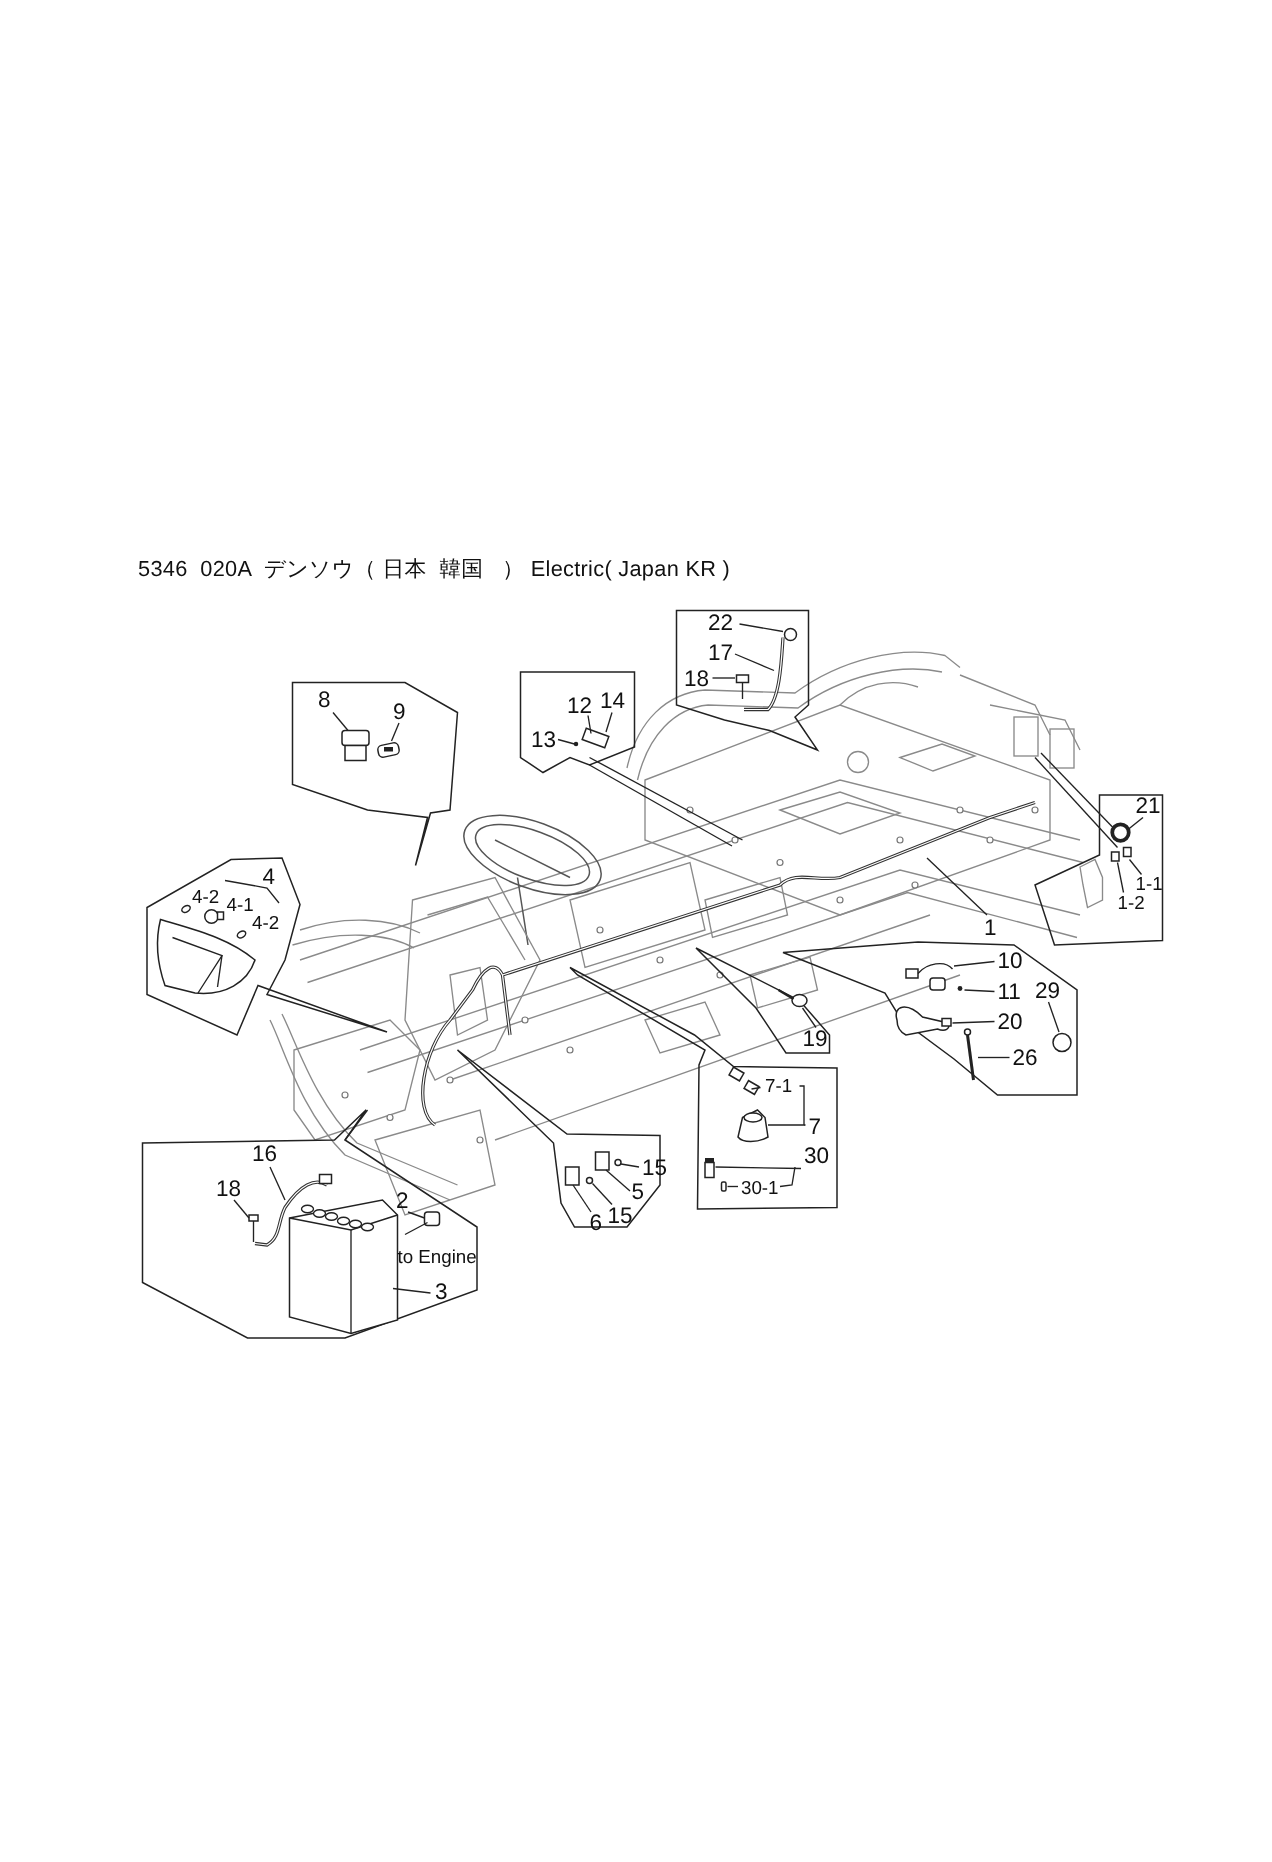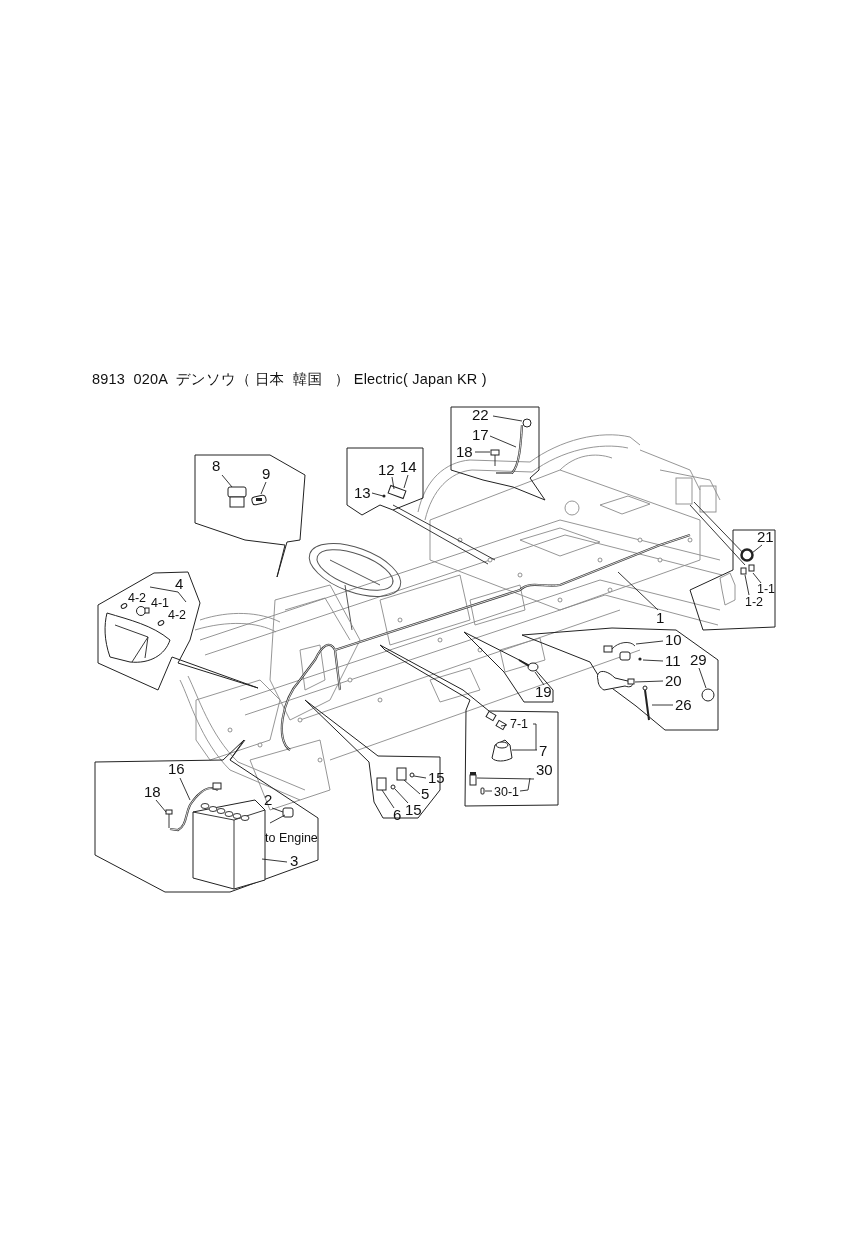--- a/index.html
+++ b/index.html
@@ -14,21 +14,21 @@
   .frame { fill: none; stroke: #8a8a8a; stroke-width: 0.9; }
   .frame-d { fill: none; stroke: #555; stroke-width: 1; }
   .part { fill: #fff; stroke: #222; stroke-width: 1; }
   .leader { stroke: #222; stroke-width: 0.9; fill: none; }
   .cable { fill: none; stroke: #333; stroke-width: 2.2; }
   .cable-in { fill: none; stroke: #fff; stroke-width: 0.8; }
 </style>
 </head>
 <body>
 
-<div class="title">8913  020A  デンソウ（ 日本  韓国   ） Electric( Japan KR )</div>
+<div class="title">5346  020A  デンソウ（ 日本  韓国   ） Electric( Japan KR )</div>
 
 <svg class="diagram" width="848" height="1241" viewBox="0 0 848 1241" xmlns="http://www.w3.org/2000/svg">
 
   <g>
 
     <path class="frame" d="M418 512 C425 480 445 462 470 460 L530 462 C560 440 600 430 630 437 L640 445"></path>
     <path class="frame" d="M425 520 C432 490 450 472 472 470 L532 472 C562 450 600 442 628 448"></path>
     <path class="frame" d="M560 470 C575 455 595 452 612 458"></path>
 
     <path class="frame" d="M430 520 L560 470 L700 520 L700 560 L560 610 L430 560 Z"></path>

